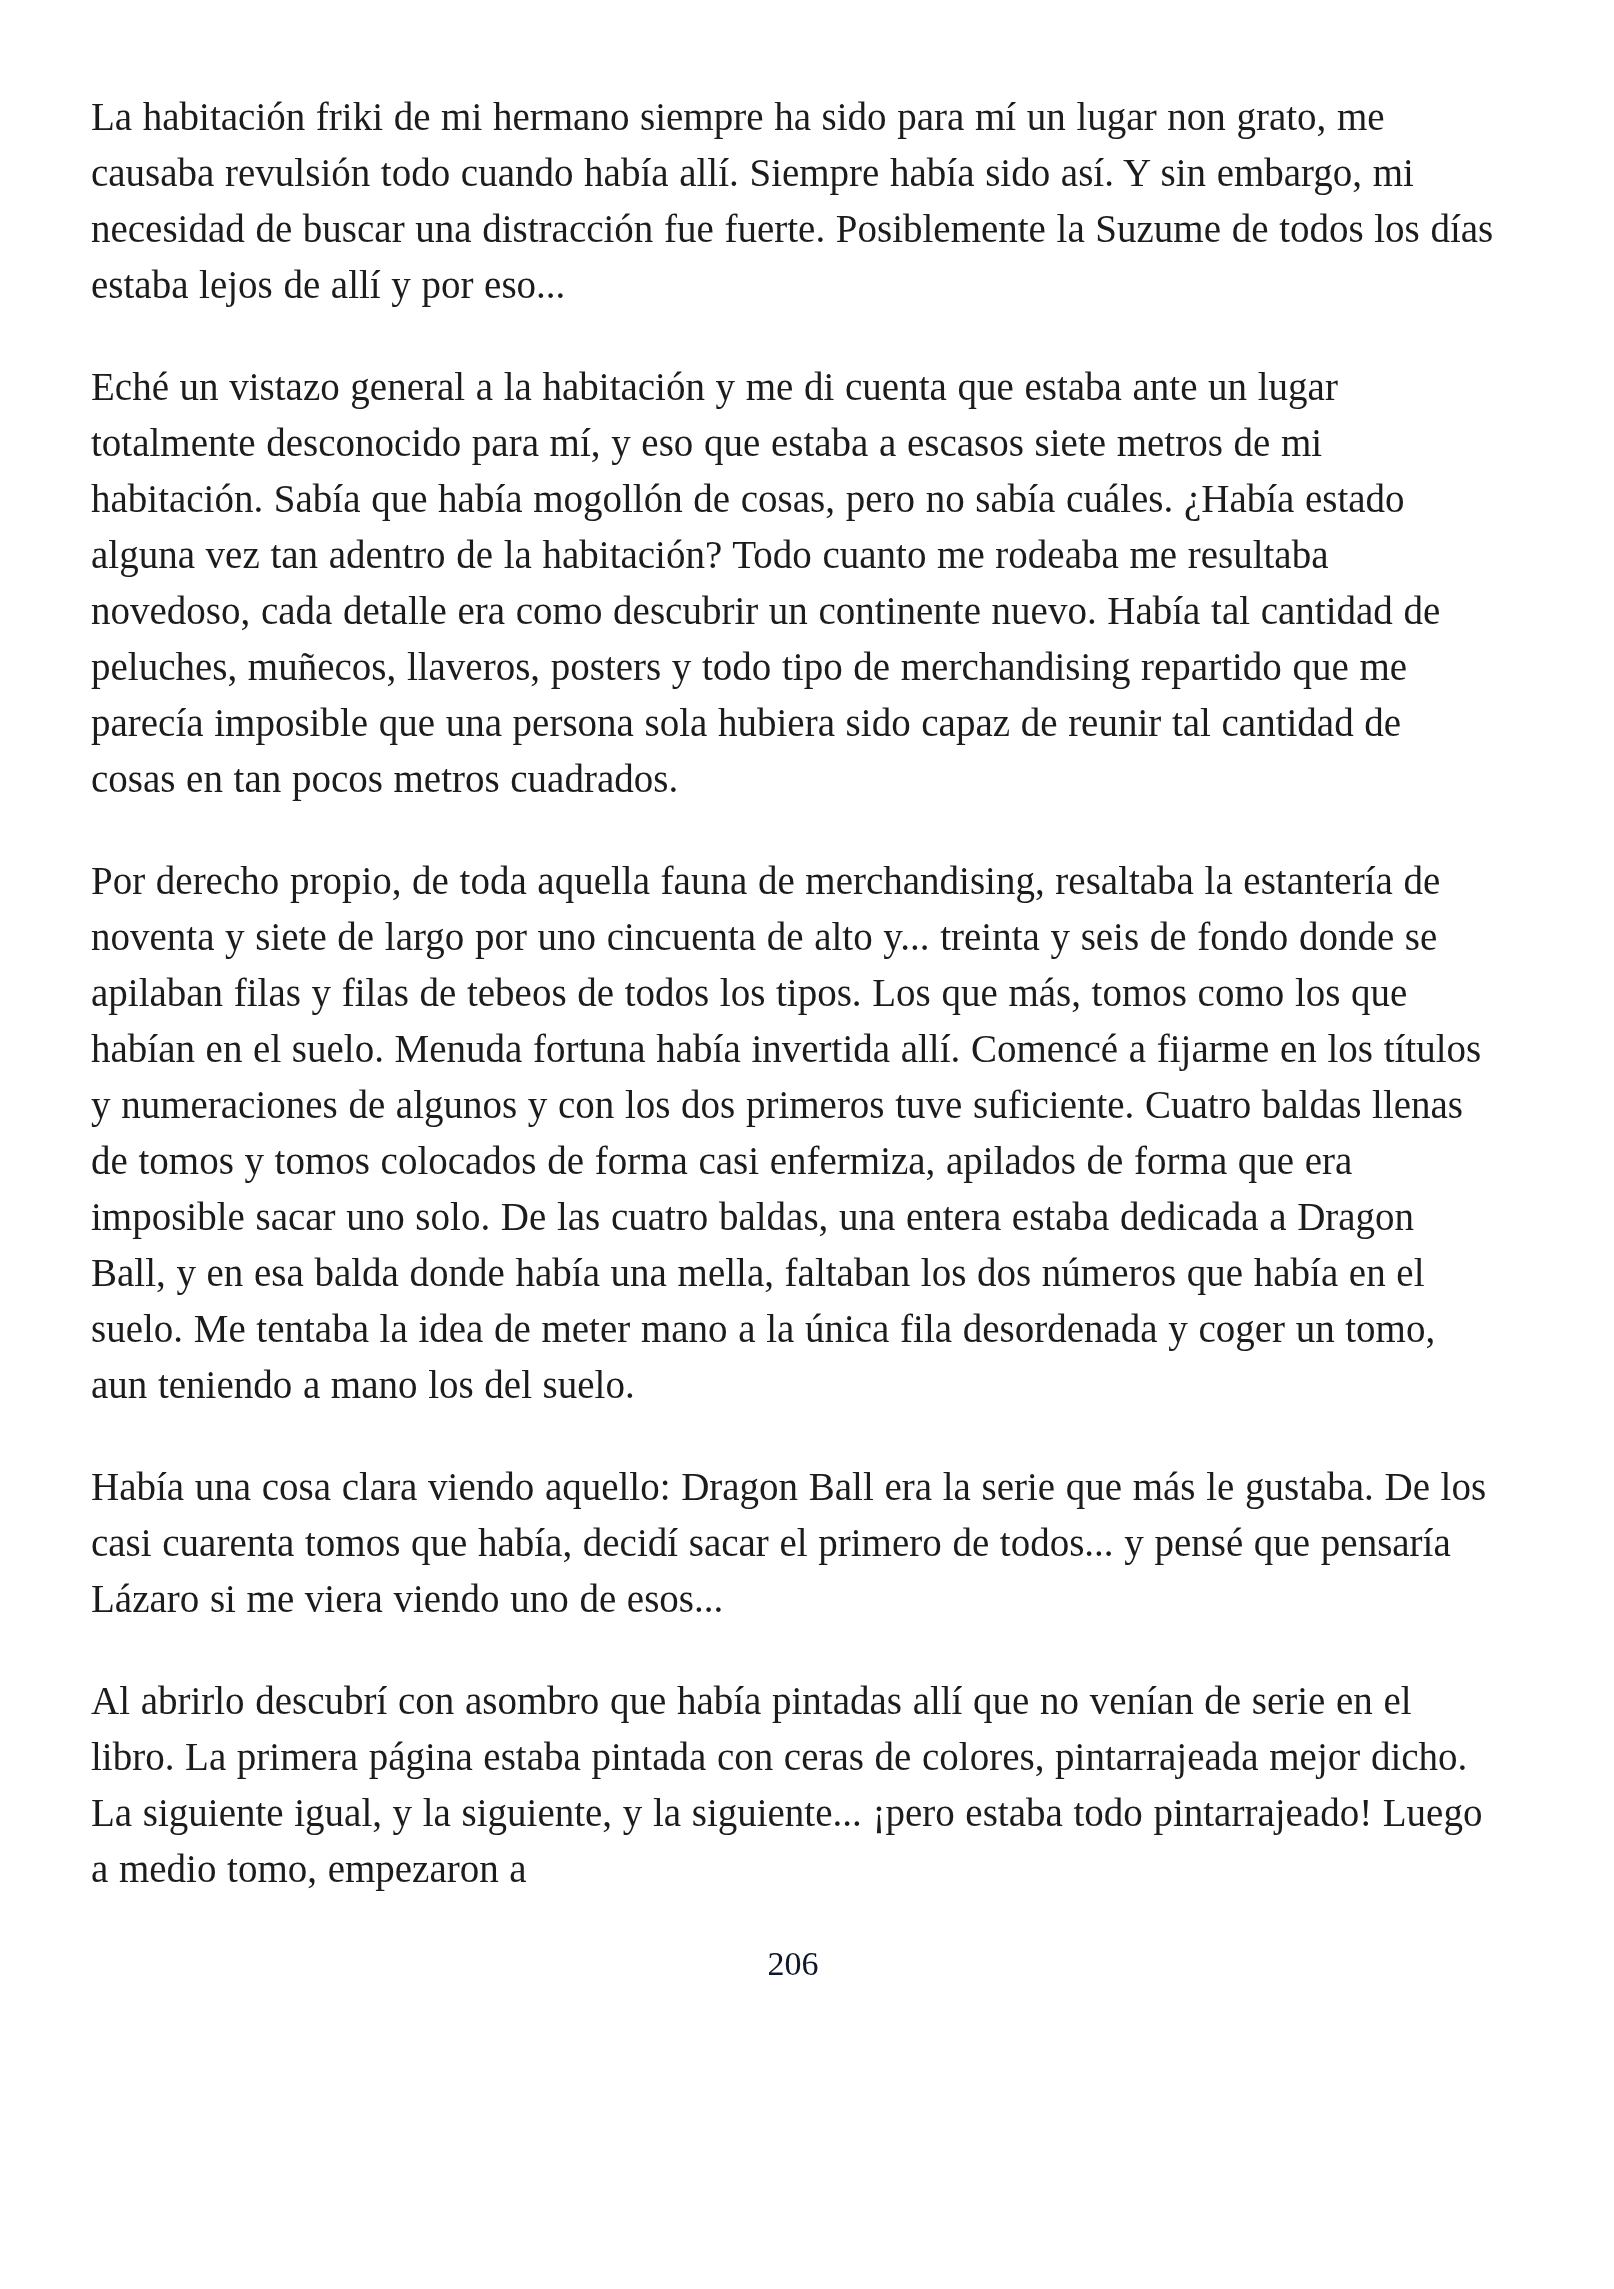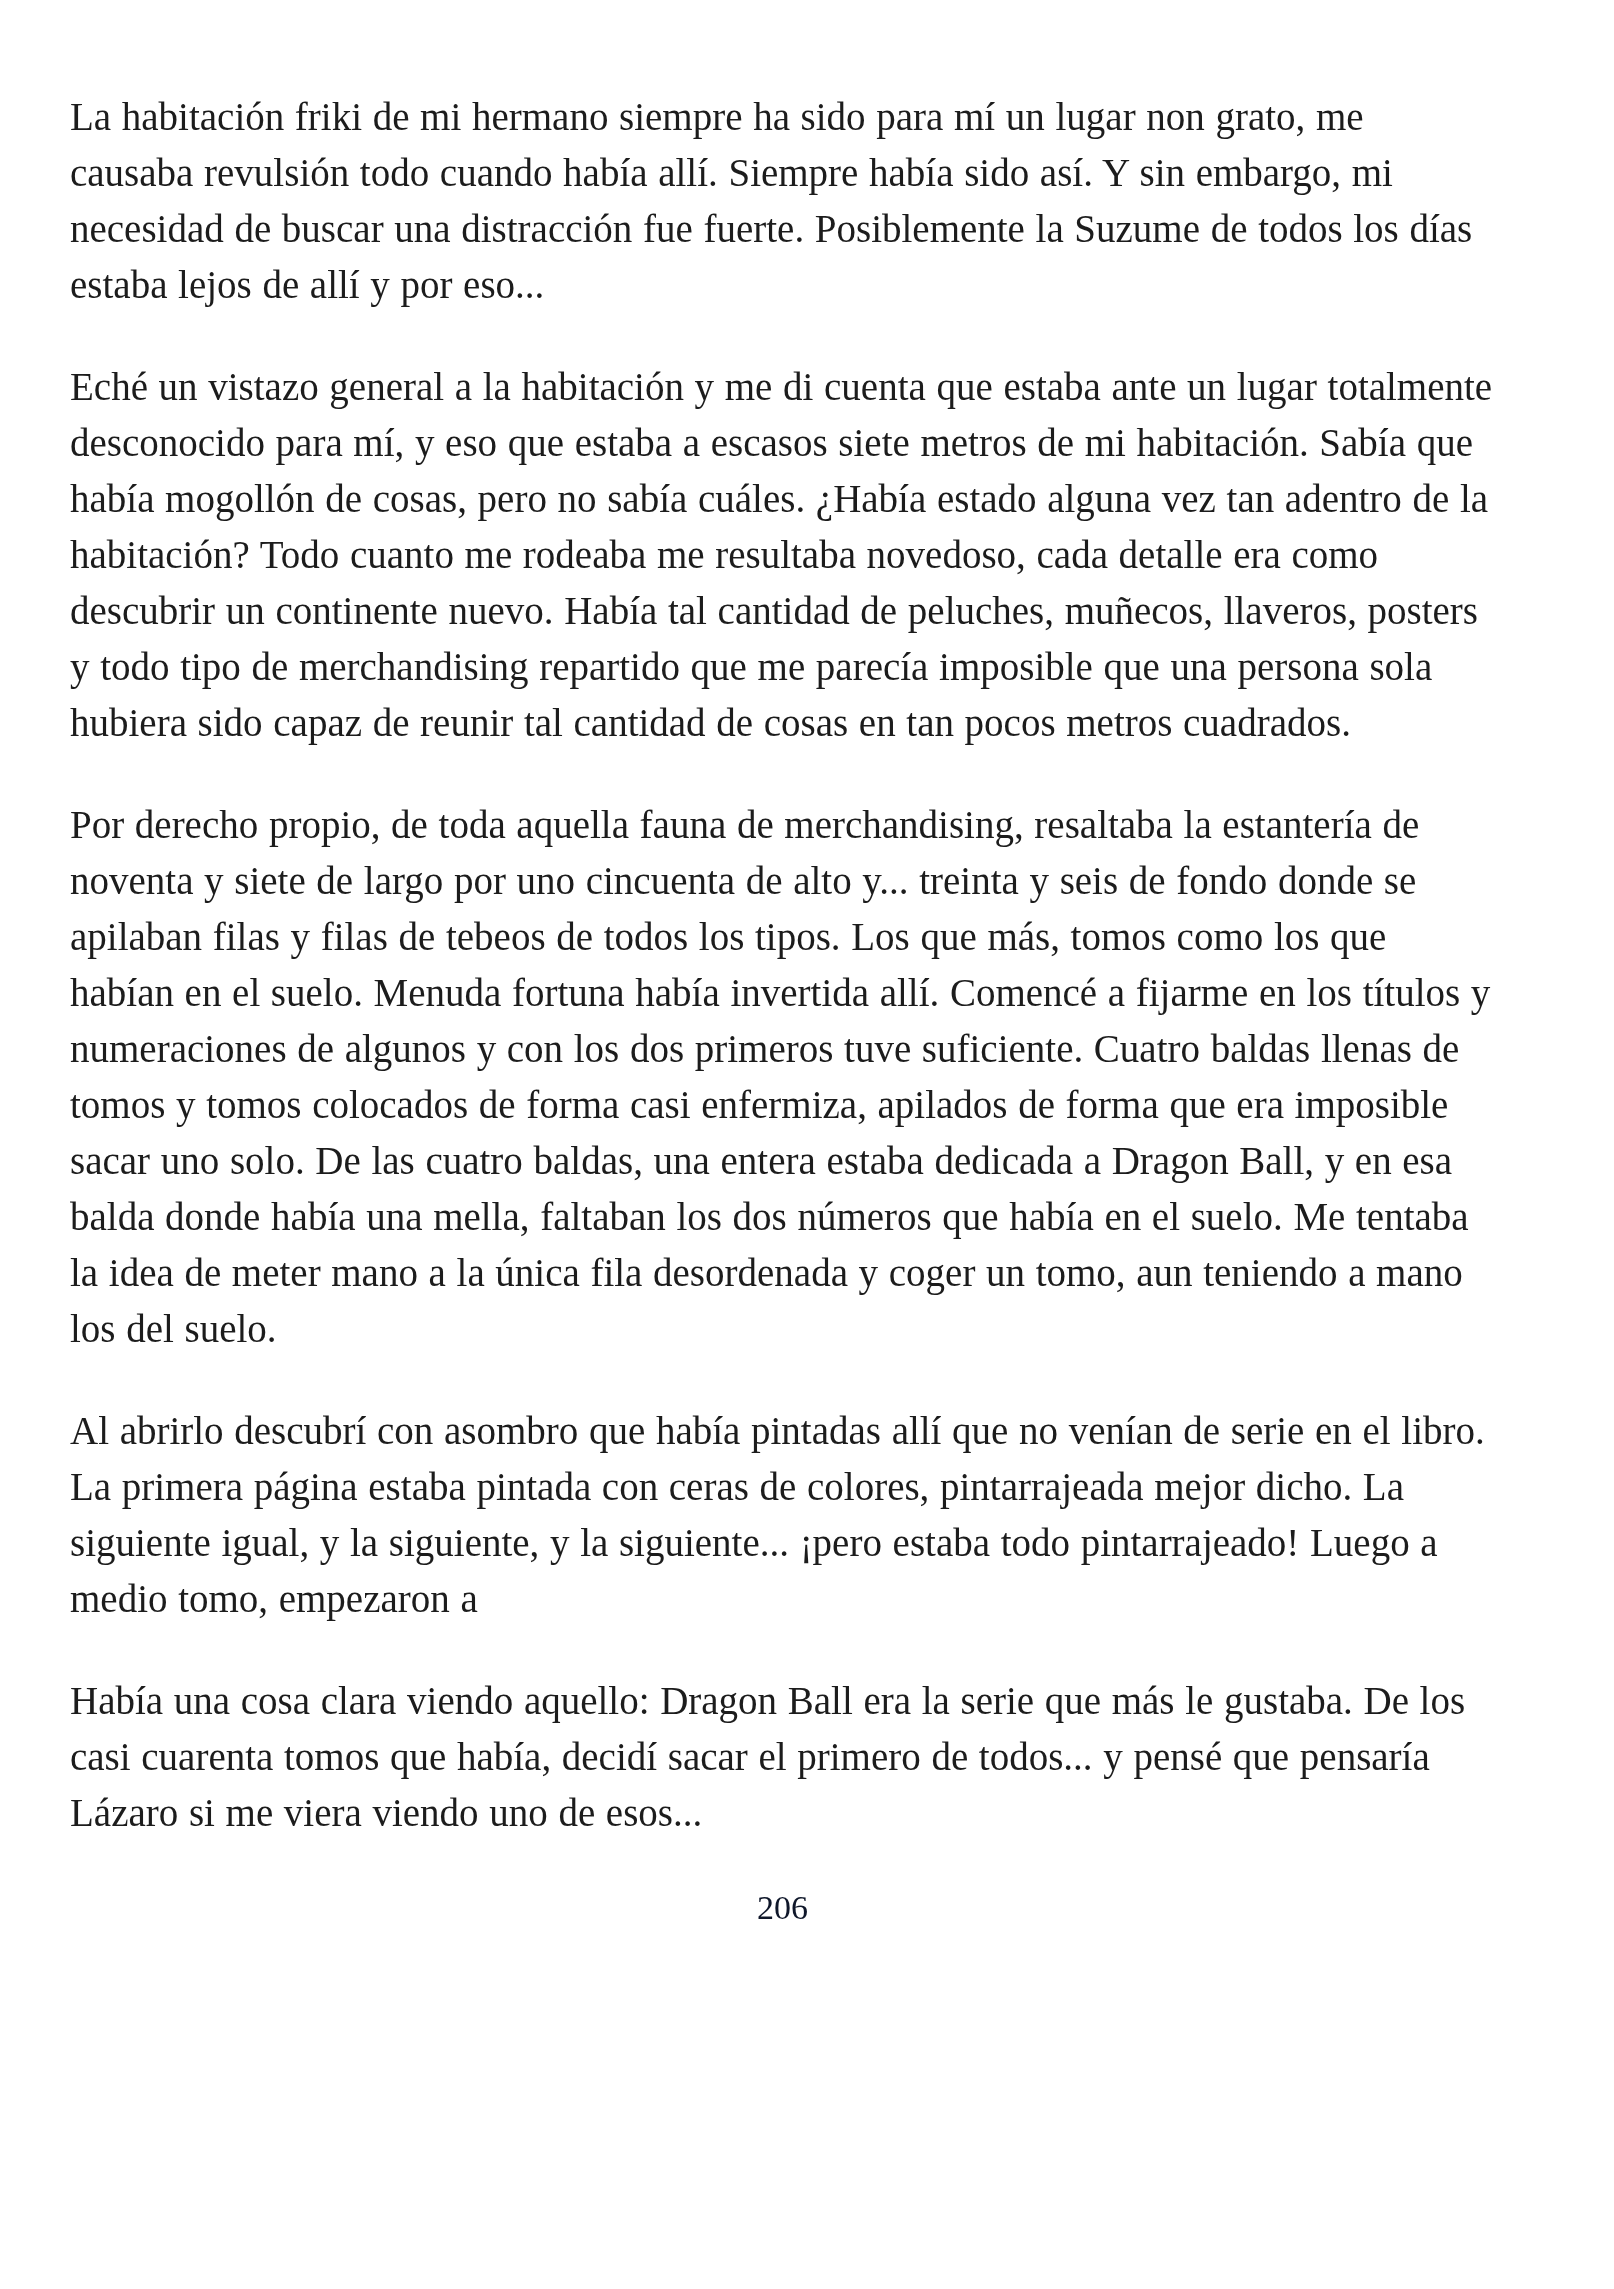--- a/index.html
+++ b/index.html
@@ -7,21 +7,21 @@
     padding: 0;
     background: #ffffff;
   }
   .page {
     position: relative;
     width: 1614px;
     height: 2290px;
     margin: 0 auto;
     background: #ffffff;
     box-sizing: border-box;
-    padding: 89px 119px 0 70px;
+    padding: 89px 119px 0 91px;
     font-family: "Liberation Serif", "DejaVu Serif", serif;
   }
   .text-block p {
     margin: 0 0 46px 0;
     font-size: 39px;
     line-height: 56px;
     color: #1c1c1c;
     text-align: left;
     letter-spacing: 0px;
     word-spacing: 0.9px;
@@ -35,18 +35,18 @@
   }
 </style>
 </head>
 <body>
 
 <div class="page">
   <div class="text-block">
     <p>La habitación friki de mi hermano siempre ha sido para mí un lugar non grato, me causaba revulsión todo cuando había allí. Siempre había sido así. Y sin embargo, mi necesidad de buscar una distracción fue fuerte. Posiblemente la Suzume de todos los días estaba lejos de allí y por eso...</p>
     <p>Eché un vistazo general a la habitación y me di cuenta que estaba ante un lugar totalmente desconocido para mí, y eso que estaba a escasos siete metros de mi habitación. Sabía que había mogollón de cosas, pero no sabía cuáles. ¿Había estado alguna vez tan adentro de la habitación? Todo cuanto me rodeaba me resultaba novedoso, cada detalle era como descubrir un continente nuevo. Había tal cantidad de peluches, muñecos, llaveros, posters y todo tipo de merchandising repartido que me parecía imposible que una persona sola hubiera sido capaz de reunir tal cantidad de cosas en tan pocos metros cuadrados.</p>
     <p>Por derecho propio, de toda aquella fauna de merchandising, resaltaba la estantería de noventa y siete de largo por uno cincuenta de alto y... treinta y seis de fondo donde se apilaban filas y filas de tebeos de todos los tipos. Los que más, tomos como los que habían en el suelo. Menuda fortuna había invertida allí. Comencé a fijarme en los títulos y numeraciones de algunos y con los dos primeros tuve suficiente. Cuatro baldas llenas de tomos y tomos colocados de forma casi enfermiza, apilados de forma que era imposible sacar uno solo. De las cuatro baldas, una entera estaba dedicada a Dragon Ball, y en esa balda donde había una mella, faltaban los dos números que había en el suelo. Me tentaba la idea de meter mano a la única fila desordenada y coger un tomo, aun teniendo a mano los del suelo.</p>
+    <p>Había una cosa clara viendo aquello: Dragon Ball era la serie que más le gustaba. De los casi cuarenta tomos que había, decidí sacar el primero de todos... y pensé que pensaría Lázaro si me viera viendo uno de esos...</p>
     <p>Al abrirlo descubrí con asombro que había pintadas allí que no venían de serie en el libro. La primera página estaba pintada con ceras de colores, pintarrajeada mejor dicho. La siguiente igual, y la siguiente, y la siguiente... ¡pero estaba todo pintarrajeado! Luego a medio tomo, empezaron a</p>
-    <p>Había una cosa clara viendo aquello: Dragon Ball era la serie que más le gustaba. De los casi cuarenta tomos que había, decidí sacar el primero de todos... y pensé que pensaría Lázaro si me viera viendo uno de esos...</p>
   </div>
   <div class="page-number">206</div>
 </div>
 
 
 </body></html>

